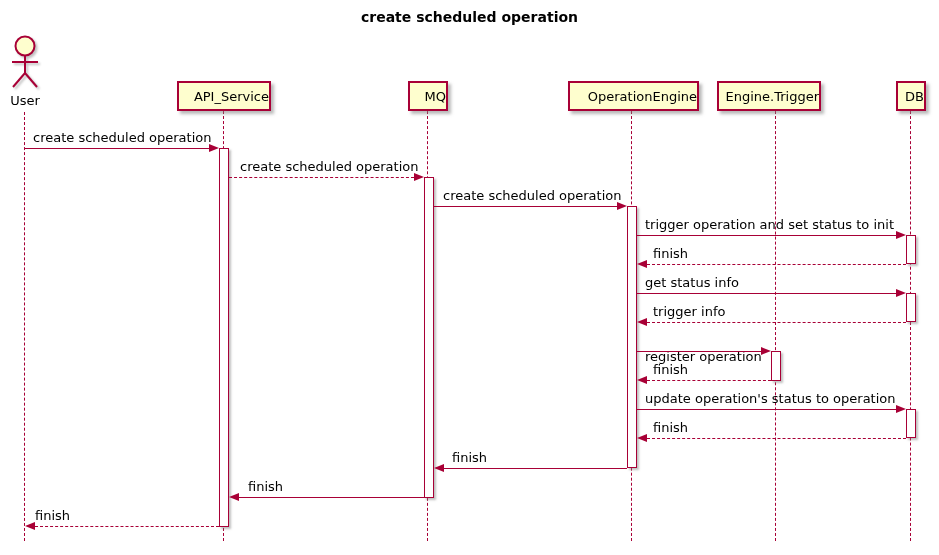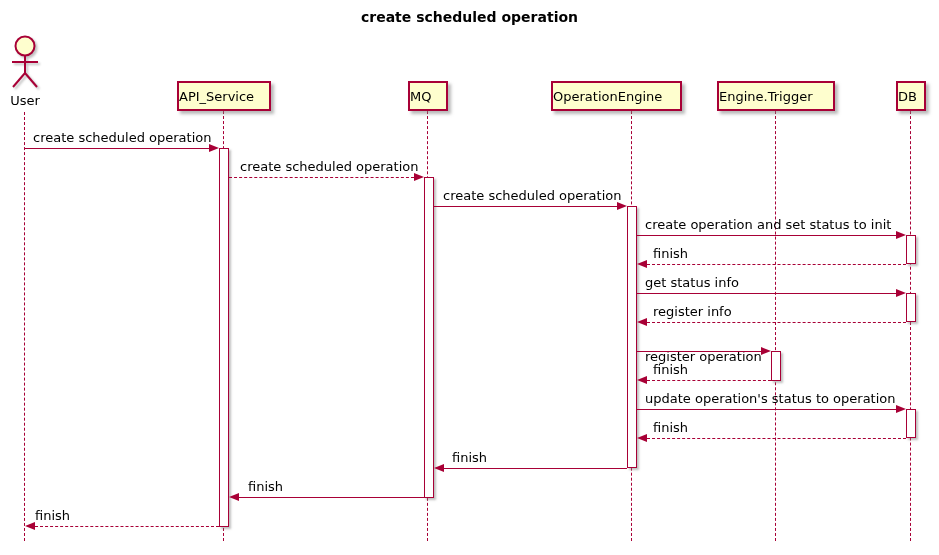--- a/index.html
+++ b/index.html
@@ -7,21 +7,21 @@
     position:relative; width:939px; height:555px; background:#ffffff;
     font-family:"DejaVu Sans", sans-serif; color:#000; overflow:hidden;
   }
   .title {
     position:absolute; top:9px; left:0; width:939px; text-align:center;
     font-size:14px; font-weight:bold; color:#000;
   }
   .participant {
     position:absolute; top:81px; height:30px; box-sizing:border-box;
     background:#FEFECE; border:2px solid #A80036;
-    display:flex; align-items:center; justify-content:flex-start;
+    display:flex; align-items:center; justify-content:flex-end;
     font-size:13px; box-shadow:3px 3px 3px rgba(130,130,130,0.55);
   }
   .lifeline { position:absolute; width:0; border-left:1px dashed #A80036; }
   .activation {
     position:absolute; width:10px; box-sizing:border-box;
     background:#ffffff; border:1px solid #A80036;
     box-shadow:2px 2px 2px rgba(130,130,130,0.5);
   }
   .msg-label { position:absolute; font-size:13px; line-height:13px; white-space:nowrap; color:#000; }
   .mline { position:absolute; height:0; }
@@ -55,24 +55,24 @@
     <line x1="20" y1="39" x2="32" y2="53" stroke="#A80036" stroke-width="2"></line>
   </svg>
   <div class="actor-label">User</div>
 
   <div class="participant" style="left:177px; width:94px">
       <span>API_Service</span>
     </div>
   <div class="participant" style="left:408px; width:40px">
       <span>MQ</span>
     </div>
-  <div class="participant" style="left:551px; width:131px">
+  <div class="participant" style="left:568px; width:131px">
       <span>OperationEngine</span>
     </div>
-  <div class="participant" style="left:717px; width:118px">
+  <div class="participant" style="left:717px; width:104px">
       <span>Engine.Trigger</span>
     </div>
   <div class="participant" style="left:896px; width:30px">
       <span>DB</span>
     </div>
 
   <div class="activation" style="left:219px; top:148px; height:379px"></div>
   <div class="activation" style="left:424px; top:177px; height:321px"></div>
   <div class="activation" style="left:627px; top:206px; height:262px"></div>
   <div class="activation" style="left:771px; top:351px; height:30px"></div>
@@ -92,39 +92,39 @@
     <div class="head right" style="left:414px; top:173px"></div>
   </div>
 
   <div>
     <span class="msg-label" style="left:443px; top:189px">create scheduled operation</span>
     <div class="mline solid" style="left:434px; top:206px; width:183px"></div>
     <div class="head right" style="left:617px; top:202px"></div>
   </div>
 
   <div>
-    <span class="msg-label" style="left:645px; top:218px">create operation and set status to init</span>
+    <span class="msg-label" style="left:645px; top:218px">trigger operation and set status to init</span>
     <div class="mline solid" style="left:637px; top:235px; width:259px"></div>
     <div class="head right" style="left:896px; top:231px"></div>
   </div>
 
   <div>
     <span class="msg-label" style="left:653px; top:247px">finish</span>
     <div class="mline dashed" style="left:647px; top:264px; width:259px"></div>
     <div class="head left" style="left:637px; top:260px"></div>
   </div>
 
   <div>
     <span class="msg-label" style="left:645px; top:276px">get status info</span>
     <div class="mline solid" style="left:637px; top:293px; width:259px"></div>
     <div class="head right" style="left:896px; top:289px"></div>
   </div>
 
   <div>
-    <span class="msg-label" style="left:653px; top:305px">register info</span>
+    <span class="msg-label" style="left:653px; top:305px">trigger info</span>
     <div class="mline dashed" style="left:647px; top:322px; width:259px"></div>
     <div class="head left" style="left:637px; top:318px"></div>
   </div>
 
   <div>
     <span class="msg-label" style="left:645px; top:350px">register operation</span>
     <div class="mline solid" style="left:637px; top:351px; width:124px"></div>
     <div class="head right" style="left:761px; top:347px"></div>
   </div>
 

